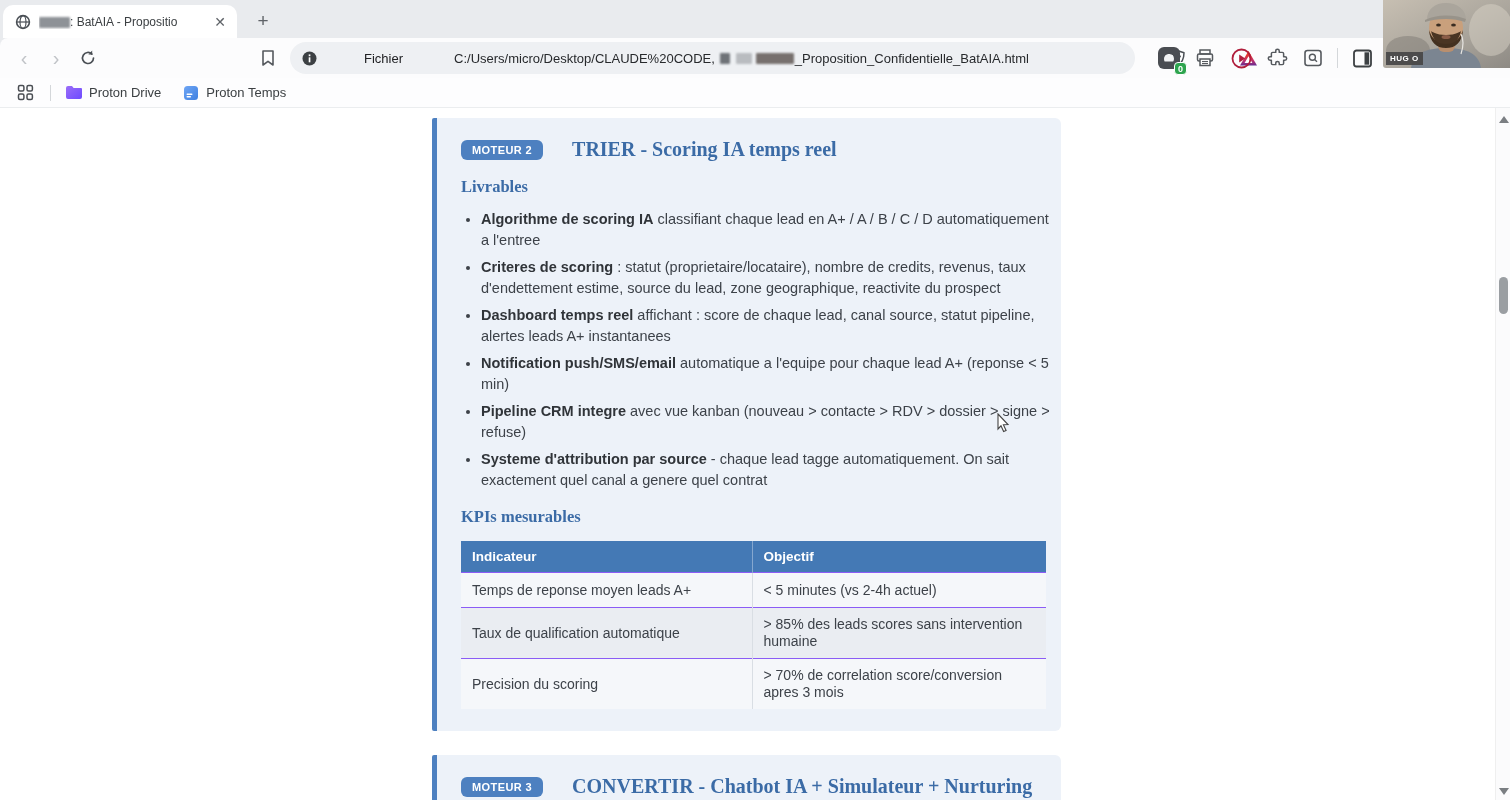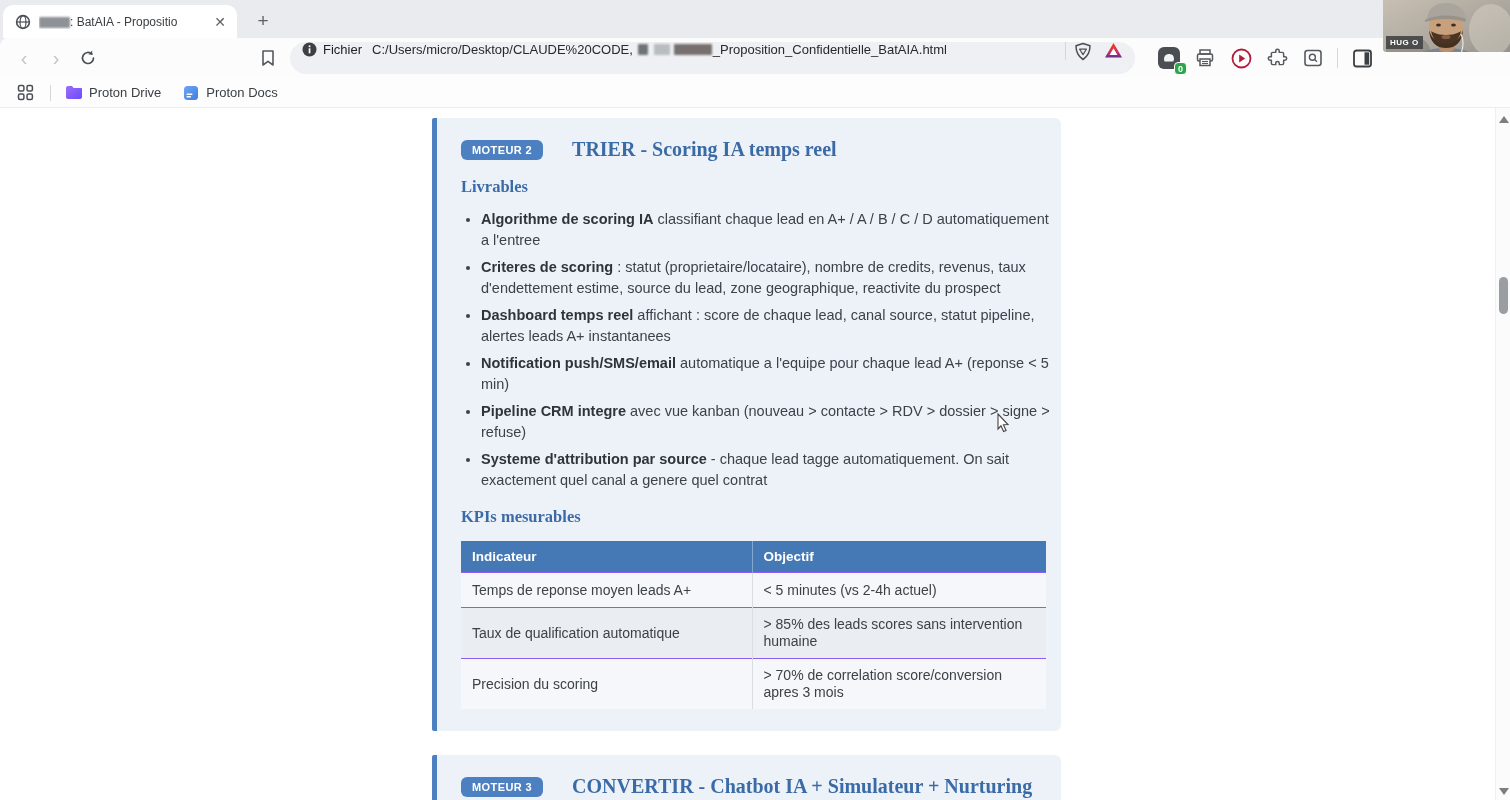--- a/index.html
+++ b/index.html
@@ -13,41 +13,41 @@
   .tab-title { flex:1; font-size:12px; color:#3c4043; white-space:nowrap; overflow:hidden; margin-left:8px; }
   .redact { display:inline-block; height:11px; border-radius:1px; background:#8e9297; filter:blur(1.2px); vertical-align:middle; }
   .tab-close { width:18px; height:18px; border-radius:50%; display:flex; align-items:center; justify-content:center;
     color:#5f6368; font-size:14px; line-height:1; }
   .newtab { position:absolute; left:250px; top:8px; width:26px; height:26px; display:flex; align-items:center;
     justify-content:center; color:#5f6368; font-size:19px; }
 
   .toolbar { position:absolute; left:0; top:38px; width:1510px; height:40px; background:#fcfcfd;
     border-radius:8px 0 0 0; display:flex; align-items:center; padding:0 8px; }
   .navbtn { width:28px; height:28px; display:flex; align-items:center; justify-content:center; margin:0 2px; }
-  .addressbar { display:flex; align-items:flex-start; height:32px; background:#eef0f3; border-radius:16px;
-    margin-left:6px; padding:0 8px 0 12px; width:845px; }
+  .addressbar { display:flex; align-items:center; height:32px; background:#eef0f3; border-radius:16px;
+    margin-left:6px; padding:0 8px 0 12px; width:845px;gap:41px; }
   .addr-label { font-size:13px; color:#202124; margin:0 10px 0 6px; }
   .addr-url { font-size:13px; color:#27292c; white-space:nowrap; display:flex; align-items:center; }
   .addr-spacer { flex:1; }
   .addr-sep { width:1px; height:18px; background:#d4d7da; margin:0 8px; }
   .chrome-icons { display:flex; align-items:center; margin-left:16px; }
   .cicon { width:30px; height:30px; display:flex; align-items:center; justify-content:center; margin:0 3px; position:relative; }
   .ext-badge { position:absolute; right:-3px; bottom:-2px; min-width:13px; height:13px; background:#2da44e;
     border-radius:4px; color:#fff; font-size:9px; font-weight:bold; display:flex; align-items:center;
     justify-content:center; padding:0 2px; border:1px solid #fff; }
   .tool-sep { width:1px; height:20px; background:#d4d7da; margin:0 6px; }
 
   .bookmarks { position:absolute; left:0; top:78px; width:1510px; height:30px; background:#fdfdfe;
     display:flex; align-items:center; padding:0 10px; border-bottom:1px solid #ebedef;text-align:right; }
   .bm-item { display:flex; align-items:center; margin-right:22px; }
   .bm-label { font-size:13px; color:#3c4043; margin-left:7px; }
   .bm-sep { width:1px; height:16px; background:#d4d7da; margin:0 14px 0 10px; }
 
   
-  .webcam { position:absolute; right:0; top:0; width:127px; height:52px; overflow:hidden; border-radius:0 0 0 3px; }
+  .webcam { position:absolute; right:0; top:0; width:127px; height:68px; overflow:hidden; border-radius:0 0 0 3px; }
   .webcam-label { position:absolute; left:3px; bottom:3px; background:rgba(70,70,70,.92); color:#fff;
     font-size:8px; font-weight:bold; padding:2px 4px; letter-spacing:.5px; }
 
   
   .page { position:absolute; left:0; top:108px; width:1495px; height:692px; background:#fff; overflow:hidden; }
   .card { position:absolute; left:432px; width:629px; background:#edf2f9; border-left:5px solid #4d80c0;
     border-radius:2px 6px 6px 2px; padding:20px 24px; }
   .card1 { top:10px; height:613px; }
   .card2 { top:647px; height:200px; }
   .badge-row { display:flex; align-items:center;gap:15px; }
@@ -232,21 +232,21 @@
             <linearGradient id="pdo" x1="0" y1="0" x2="1" y2="1">
               <stop offset="0" stop-color="#6fa6f5"></stop>
               <stop offset="1" stop-color="#3d7fe0"></stop>
             </linearGradient>
           </defs>
           <rect x="1" y="1" width="14" height="14" rx="3.5" fill="url(#pdo)"></rect>
           <rect x="3.5" y="8.5" width="6" height="1.4" rx=".7" fill="#fff"></rect>
           <rect x="3.5" y="11" width="4.5" height="1.4" rx=".7" fill="#fff"></rect>
         </svg>
     </span>
-    <span class="bm-label">Proton Docs</span>
+    <span class="bm-label">Proton Temps</span>
   </div>
 </div>
 
 <div class="webcam">
   <svg width="127" height="68" viewBox="0 0 127 68">
     <defs>
       <linearGradient id="wbg" x1="0" y1="0" x2="1" y2="1">
         <stop offset="0" stop-color="#c7bfb2"></stop>
           <stop offset=".55" stop-color="#aba69d"></stop>
           <stop offset="1" stop-color="#8e8a84"></stop>

